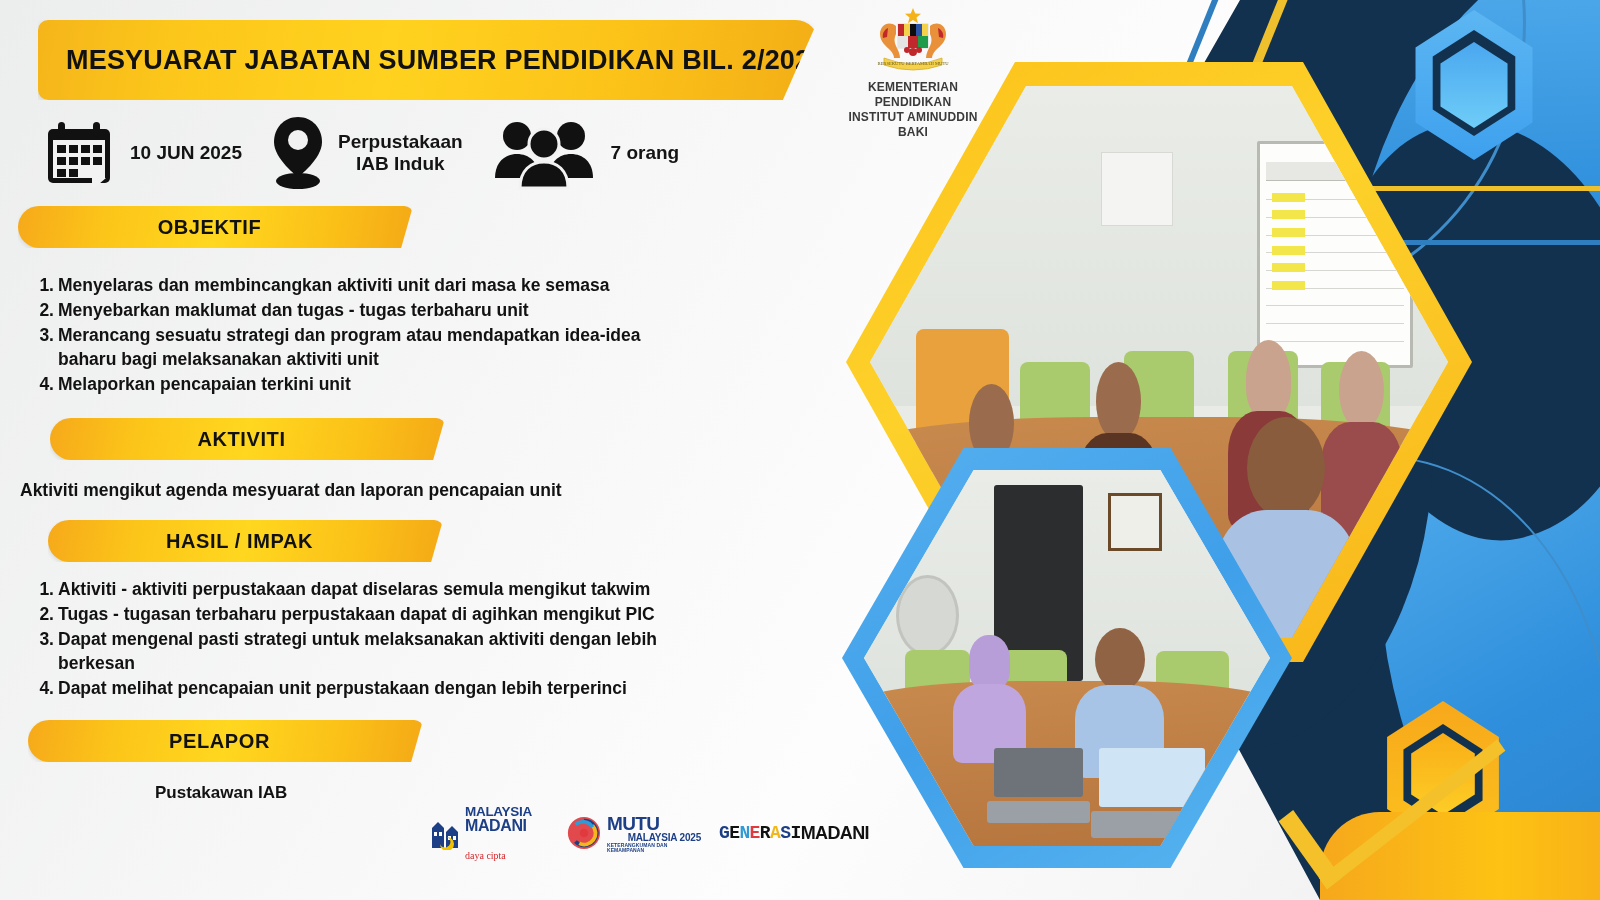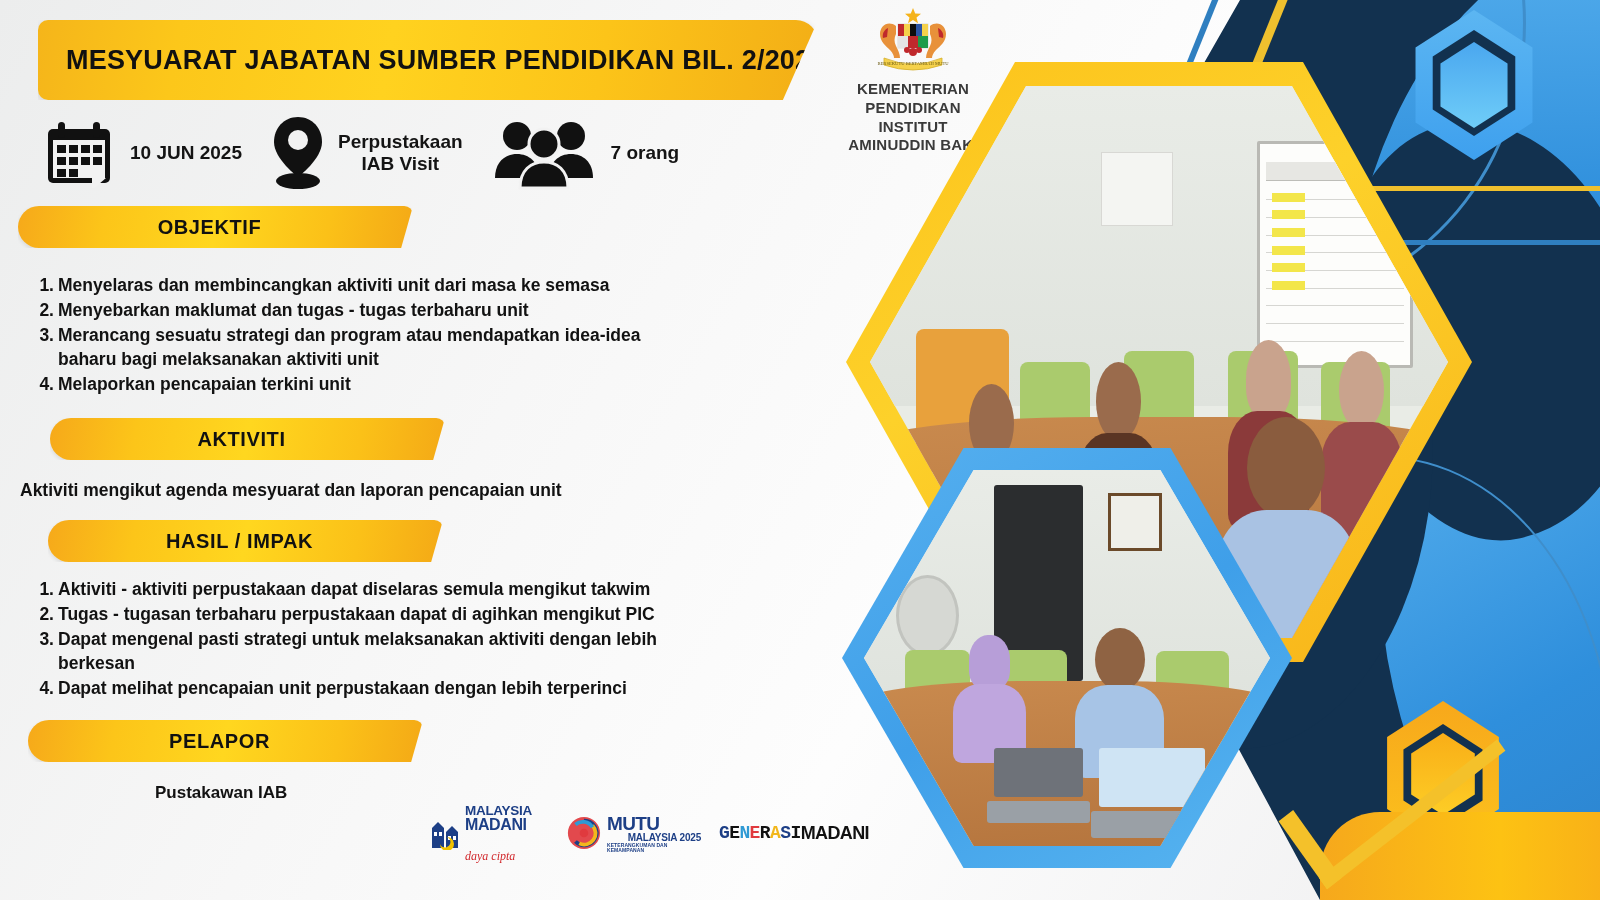--- a/index.html
+++ b/index.html
@@ -103,21 +103,21 @@
     font-family:"Liberation Sans", sans-serif;
   }
 
   
   .ministry{
     position:absolute;left:838px;top:4px;width:150px;text-align:center;
   }
   .jata{position:relative;width:118px;height:74px;margin:0 auto;}
   .jata svg{display:block;}
   .ministry-text{
-    margin-top:2px;font-size:15px;font-weight:700;color:#3a3a3a;
+    margin-top:2px;font-size:12px;font-weight:700;color:#3a3a3a;
     line-height:1.25;letter-spacing:.2px;
   }
 
   
   .info-row{
     position:absolute;left:44px;top:108px;width:700px;height:90px;
     display:flex;align-items:center;
   }
   .info-item{display:flex;align-items:center;}
   .info-label{
@@ -177,21 +177,21 @@
   .vm .vm-main{position:absolute;left:2px;top:16px;font-size:21px;font-weight:700;letter-spacing:-.5px;font-family:"Liberation Serif",serif;}
   .vm .vm-yr{position:absolute;left:84px;top:24px;font-size:10px;font-weight:800;color:#d4145a;}
   .vm .vm-sub{position:absolute;left:38px;top:38px;font-size:11px;font-style:italic;color:#14477d;font-family:"Liberation Serif",serif;}
   .vm .vm-flower{position:absolute;left:60px;top:0px;width:26px;height:22px;}
   
   .mm{display:flex;align-items:center;gap:5px;width:118px;}
   .mm-mark{width:30px;height:34px;}
   .mm-txt{line-height:1;}
   .mm-t1{font-size:13.5px;font-weight:800;color:#1d3f86;letter-spacing:-.3px;}
   .mm-t2{font-size:16px;font-weight:800;color:#1d3f86;letter-spacing:-.4px;}
-  .mm-t3{font-size:12px;font-style:italic;color:#d1272b;font-family:"Liberation Serif",serif;margin-top:17px;}
+  .mm-t3{font-size:10px;color:#d1272b;font-family:"Liberation Serif",serif;margin-top:17px;}
   
   .as{display:flex;align-items:center;gap:5px;width:135px;}
   .as-mark{width:38px;height:38px;}
   .as-txt{line-height:1;}
   .as-t1{font-size:19px;font-weight:800;color:#1d3f86;letter-spacing:-.6px;}
   .as-t2{font-size:10px;font-weight:800;color:#1d3f86;letter-spacing:-.2px;text-align:right;}
   .as-t3{font-size:5px;font-weight:700;color:#1d3f86;letter-spacing:.1px;}
   
   .gm{width:112px;line-height:1.02;}
   .gm-t1{font-size:18px;font-weight:800;letter-spacing:-.6px;font-family:Liberation Mono, monospace;}
@@ -427,21 +427,21 @@
     </div>
 
     <div class="info-item" style="margin-right:26px;">
       <svg class="icon-pin" viewBox="0 0 60 76">
         <path d="M30 2 C16 2 6 13 6 27 C6 44 30 62 30 62 C30 62 54 44 54 27 C54 13 44 2 30 2 z" fill="#111"></path>
         <circle cx="30" cy="25" r="10" fill="#f2f2f2"></circle>
         <ellipse cx="30" cy="66" rx="22" ry="8" fill="#111"></ellipse>
       </svg>
       <div class="info-label two">
         <div>Perpustakaan</div>
-        <div>IAB Visit</div>
+        <div>IAB Induk</div>
       </div>
     </div>
 
     <div class="info-item">
       <svg class="icon-people" viewBox="0 0 110 74">
         <circle cx="28" cy="20" r="14" fill="#111"></circle>
         <path d="M6 62 C6 46 16 38 28 38 C40 38 50 46 50 62 z" fill="#111"></path>
         <circle cx="82" cy="20" r="14" fill="#111"></circle>
         <path d="M60 62 C60 46 70 38 82 38 C94 38 104 46 104 62 z" fill="#111"></path>
         <circle cx="55" cy="28" r="15" fill="#111" stroke="#f2f2f2" stroke-width="3"></circle>

